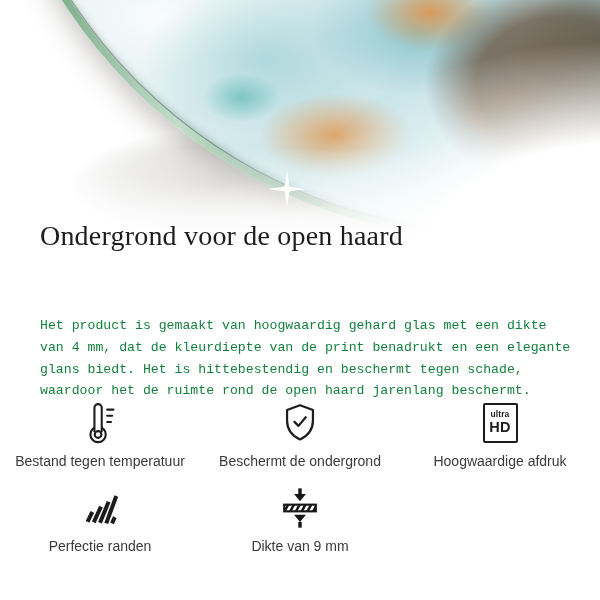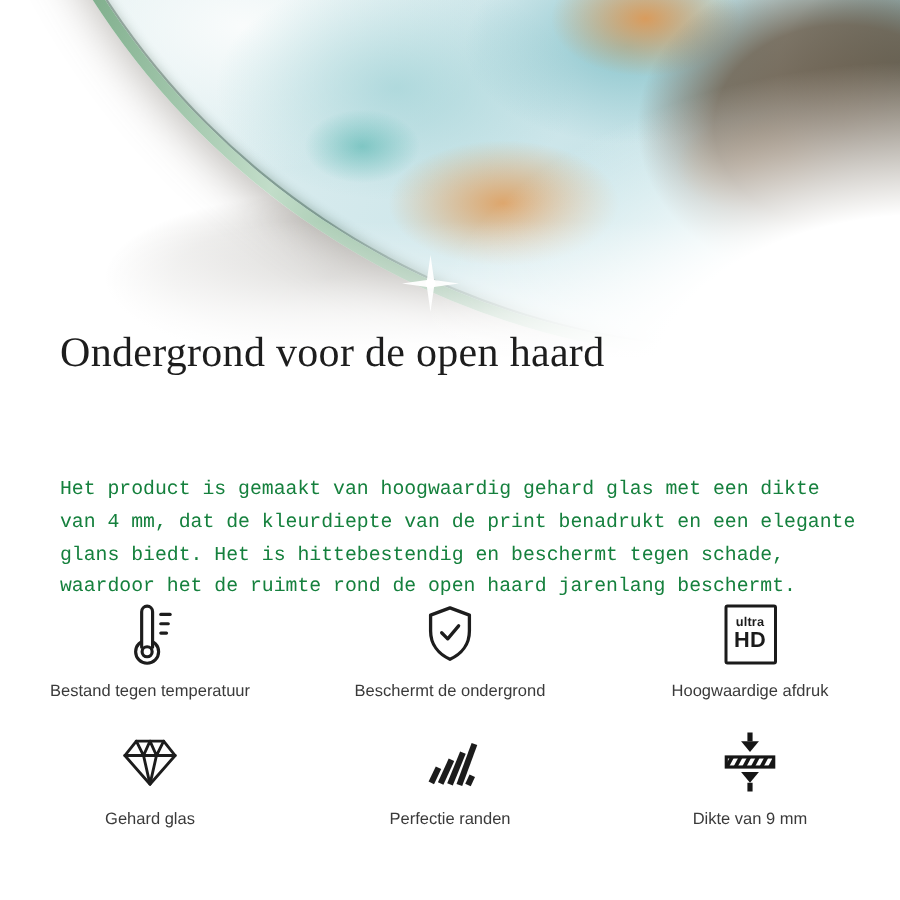--- a/index.html
+++ b/index.html
@@ -58,21 +58,21 @@
     font-size:13.2px; line-height:21.8px; color:#15803d; hyphens:manual;font-family:Liberation Mono, monospace;
   }
 
   
   .features {
     position:absolute; left:0; top:399px; width:600px;
     display:grid; grid-template-columns:repeat(3,1fr); row-gap:16px;
   }
   .feature { display:flex; flex-direction:column; align-items:center; }
   .icon-slot { height:47px; display:flex; align-items:center; justify-content:center; }
-  .feature-label { margin-top:8px; font-size:11px; line-height:14px; color:#3a3a3a; text-align:right; }
+  .feature-label { margin-top:8px; font-size:14px; line-height:14px; color:#3a3a3a; text-align:right; }
   .ico { display:block; }
   .uhd {
     width:35px; height:40px; box-sizing:border-box;
     border:2.6px solid #1b1b1b; border-radius:2px;
     display:flex; flex-direction:column; align-items:center; justify-content:center;
     color:#1b1b1b; background:#fff;
   }
   .uhd-top { font-size:8.5px; font-weight:700; line-height:1.1; letter-spacing:0.1px; }
   .uhd-hd  { font-size:14.5px; font-weight:800; line-height:1.05; letter-spacing:0.2px; }
 </style>
@@ -128,31 +128,20 @@
     <div class="feature">
       <div class="icon-slot">
         <div class="uhd">
           <span class="uhd-top">ultra</span>
           <span class="uhd-hd">HD</span>
         </div>
       </div>
       <div class="feature-label">Hoogwaardige afdruk</div>
     </div>
 
-    <div class="feature">
-      <div class="icon-slot">
-        <svg class="ico" width="46" height="46" viewBox="0 0 48 48" fill="none" stroke="#1d1d1d" stroke-width="2" stroke-linecap="round" stroke-linejoin="round" aria-hidden="true">
-          <path d="M14.5 9.5 H33.5 L41.5 19.5 L24 39.5 L6.5 19.5 Z"></path>
-          <path d="M6.5 19.5 H41.5"></path>
-          <path d="M14.5 9.5 L19.5 19.5 L24 9.5 L28.5 19.5 L33.5 9.5"></path>
-          <path d="M19.5 19.5 L24 39.5 L28.5 19.5"></path>
-        </svg>
-      </div>
-      <div class="feature-label">Gehard glas</div>
-    </div>
 
     <div class="feature">
       <div class="icon-slot">
         <svg class="ico" width="46" height="46" viewBox="0 0 48 48" fill="none" stroke="#1c1c1c" stroke-width="4.2" stroke-linecap="butt" aria-hidden="true">
           <path d="M11 38.5 L16 28"></path>
           <path d="M17.5 39 L25 22.5"></path>
           <path d="M24 39.5 L33 17.5"></path>
           <path d="M30.5 40 L41 11.5"></path>
           <path d="M36.5 40 L39.5 33.5"></path>
         </svg>

